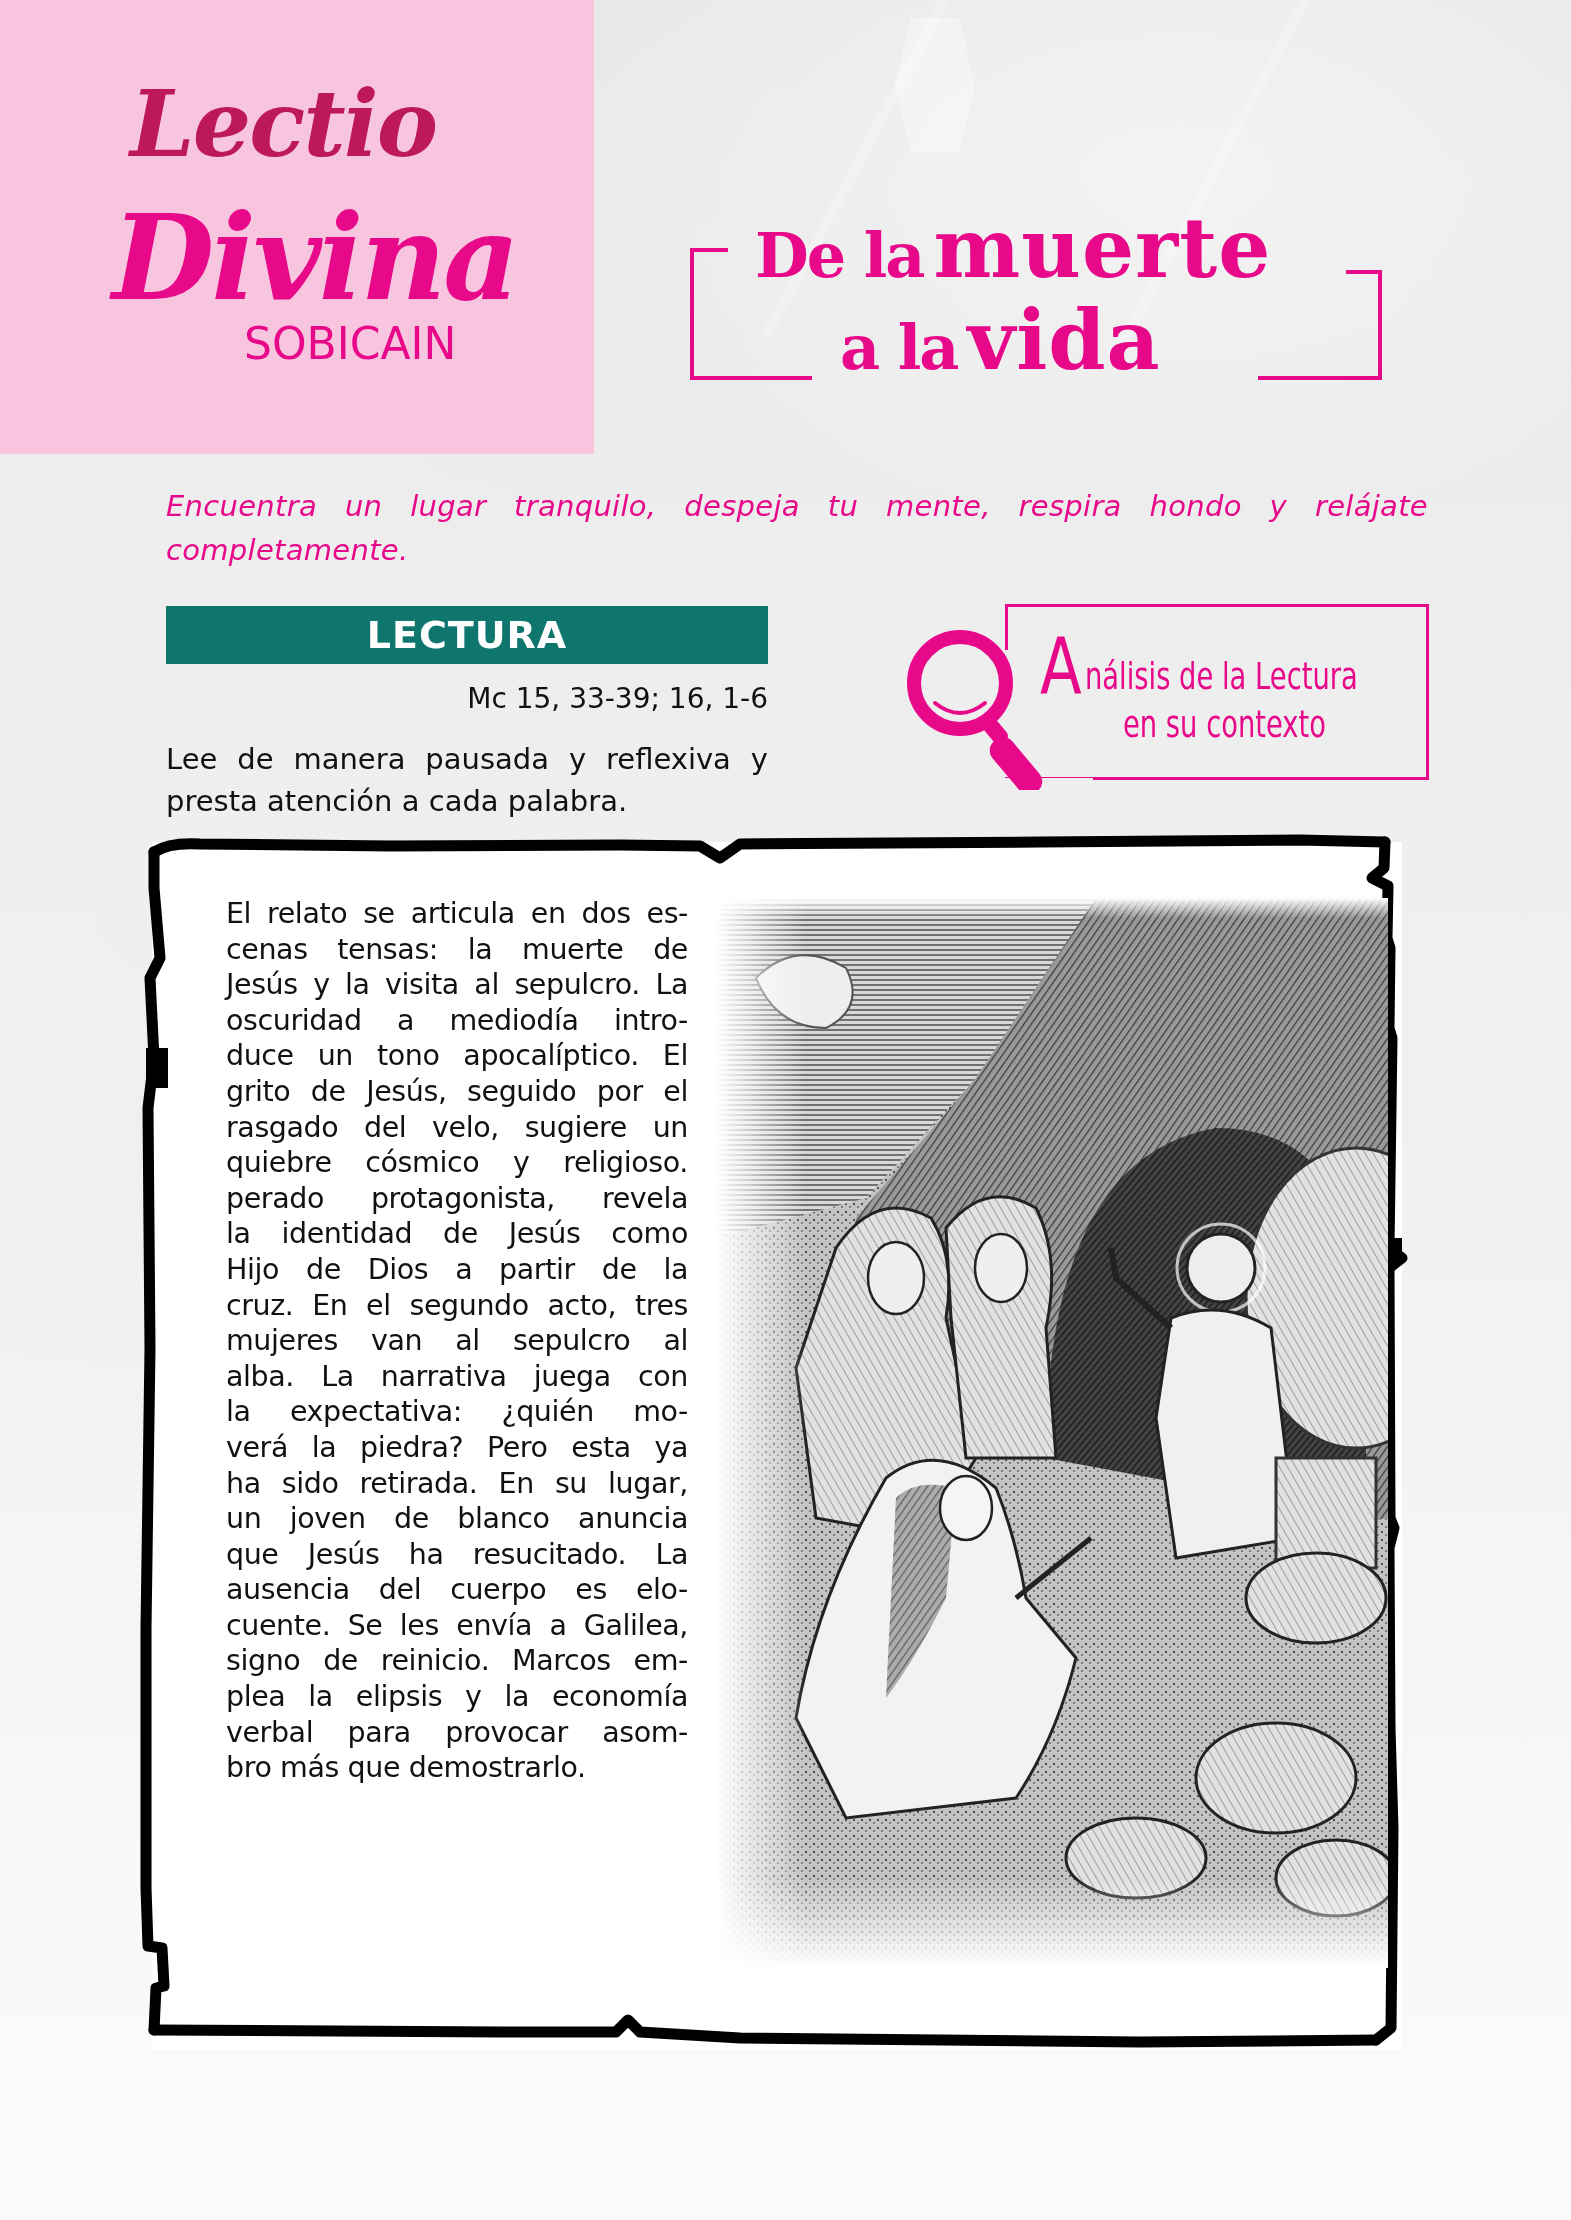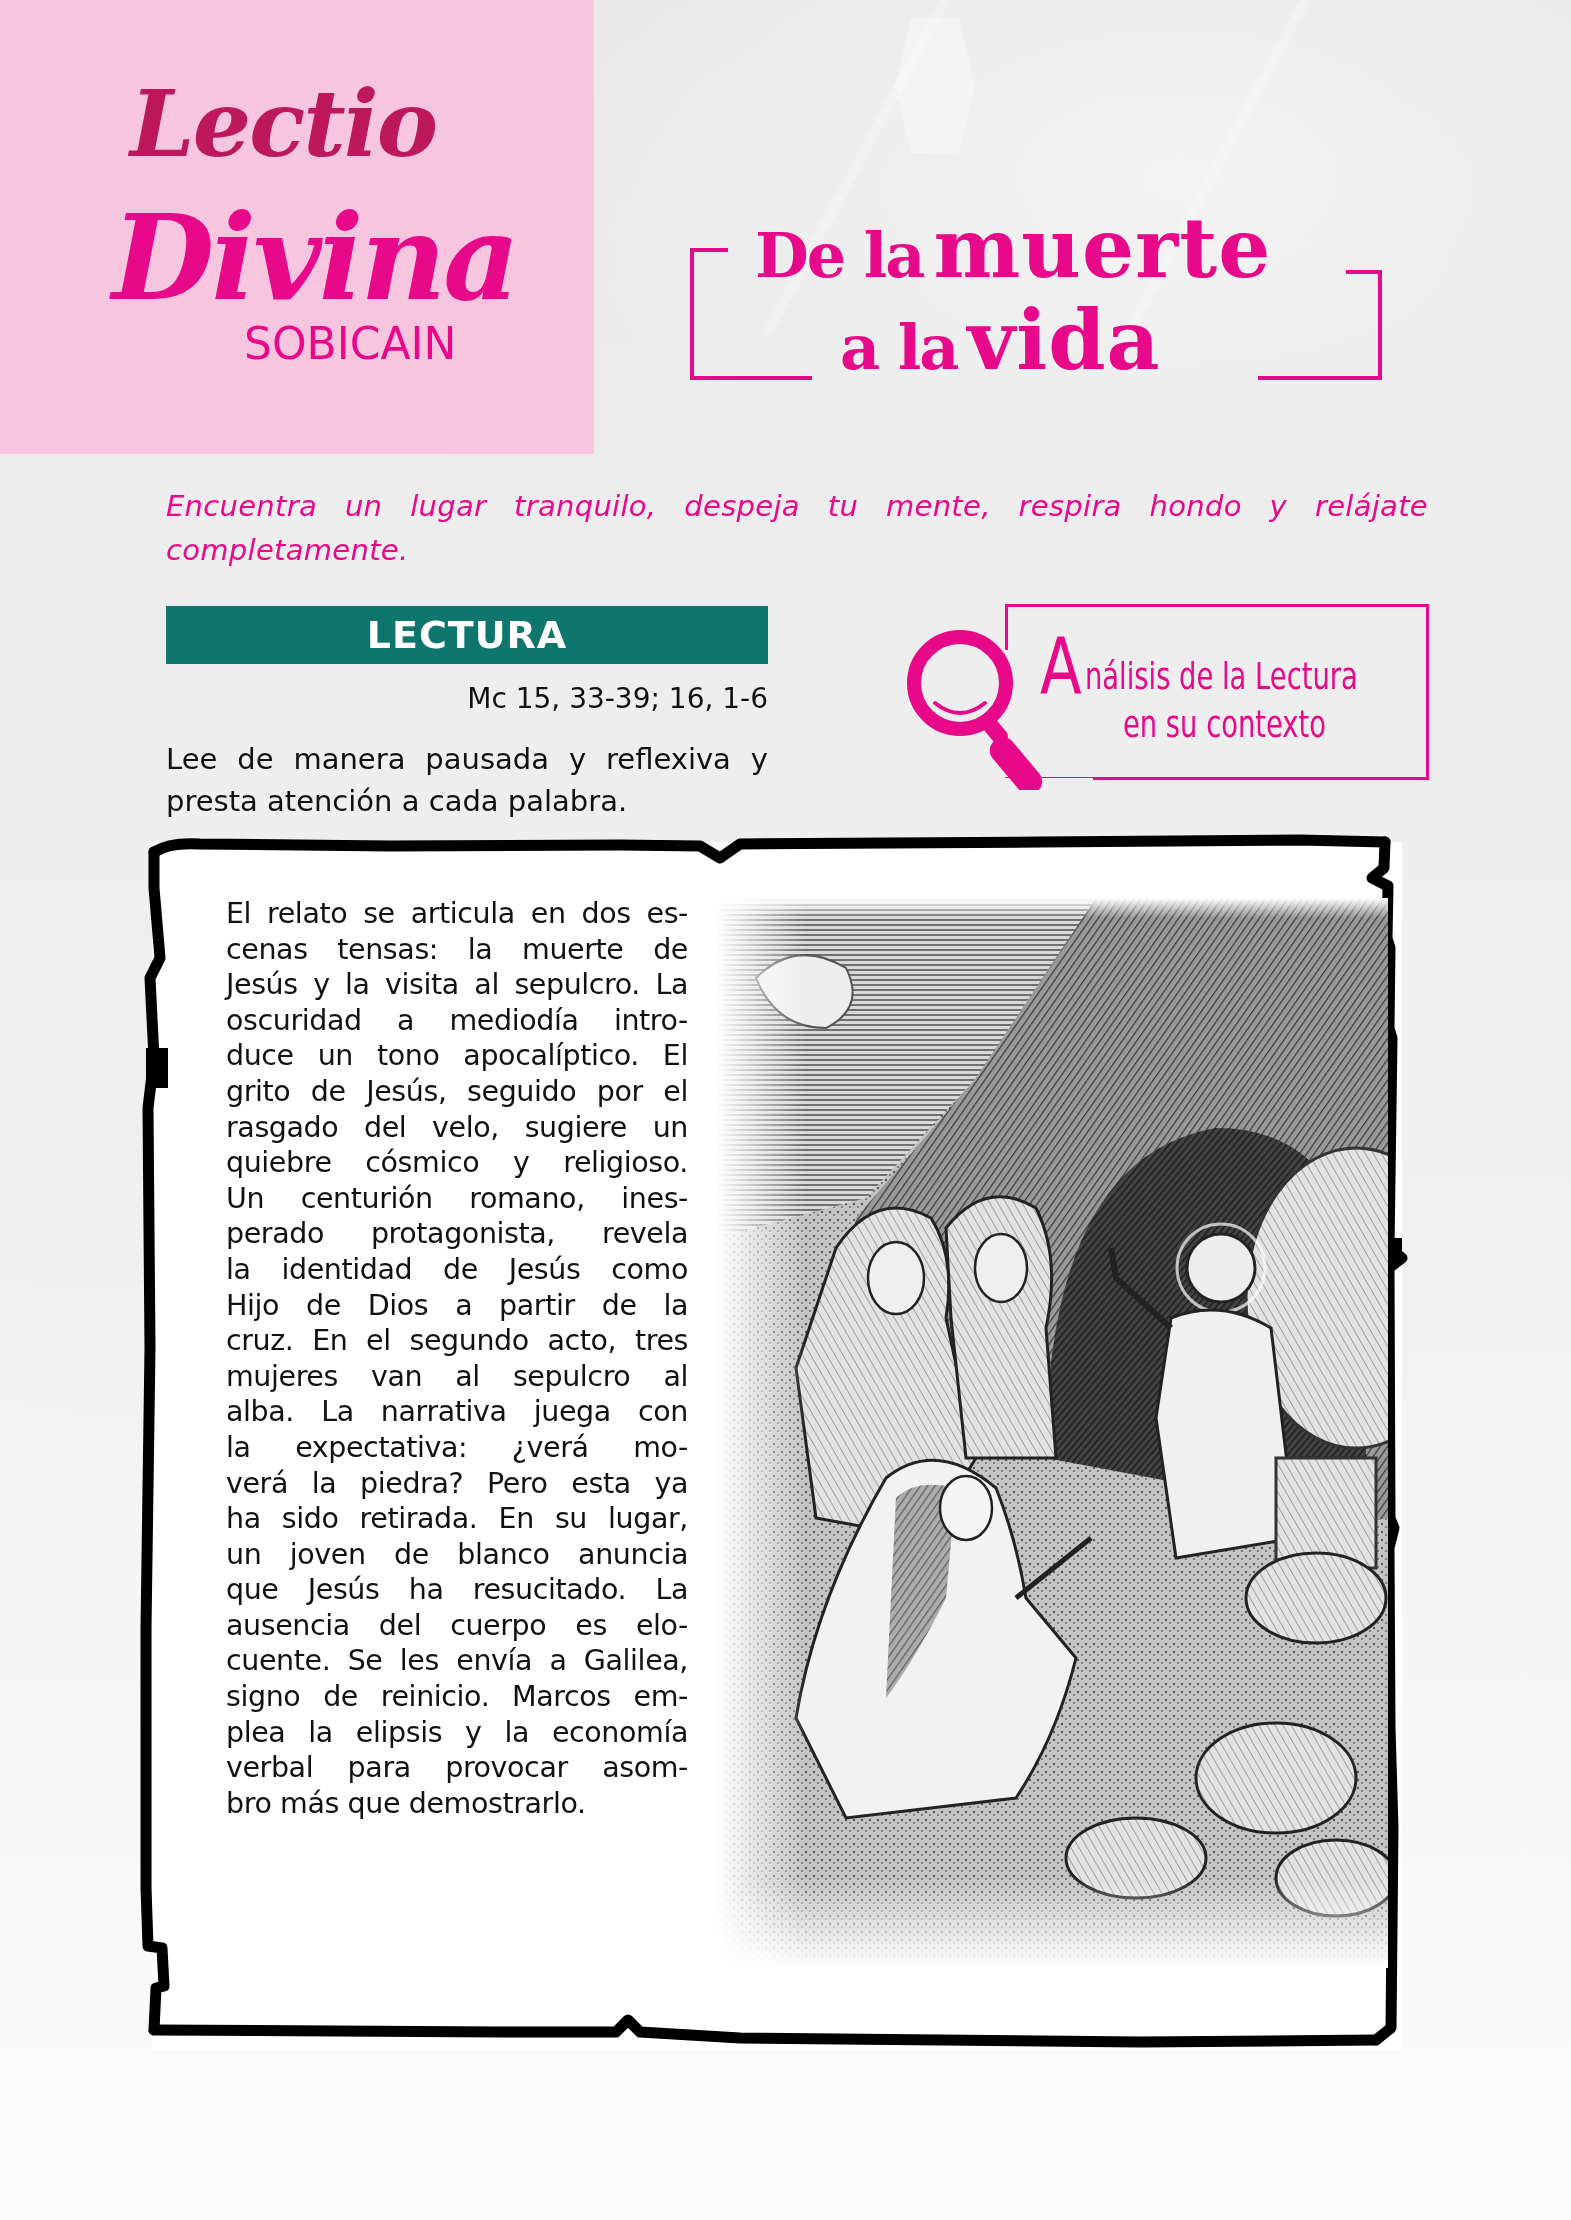--- a/index.html
+++ b/index.html
@@ -210,28 +210,27 @@
 
 <div class="panel-text">
   <span>El relato se articula en dos es-</span>
   <span>cenas tensas: la muerte de</span>
   <span>Jesús y la visita al sepulcro. La</span>
   <span>oscuridad a mediodía intro-</span>
   <span>duce un tono apocalíptico. El</span>
   <span>grito de Jesús, seguido por el</span>
   <span>rasgado del velo, sugiere un</span>
   <span>quiebre cósmico y religioso.</span>
-  <span>Un centurión romano, ines-</span>
   <span>perado protagonista, revela</span>
   <span>la identidad de Jesús como</span>
   <span>Hijo de Dios a partir de la</span>
   <span>cruz. En el segundo acto, tres</span>
   <span>mujeres van al sepulcro al</span>
   <span>alba. La narrativa juega con</span>
-  <span>la expectativa: ¿verá mo-</span>
+  <span>la expectativa: ¿quién mo-</span>
   <span>verá la piedra? Pero esta ya</span>
   <span>ha sido retirada. En su lugar,</span>
   <span>un joven de blanco anuncia</span>
   <span>que Jesús ha resucitado. La</span>
   <span>ausencia del cuerpo es elo-</span>
   <span>cuente. Se les envía a Galilea,</span>
   <span>signo de reinicio. Marcos em-</span>
   <span>plea la elipsis y la economía</span>
   <span>verbal para provocar asom-</span>
   <span class="last">bro más que demostrarlo.</span>

